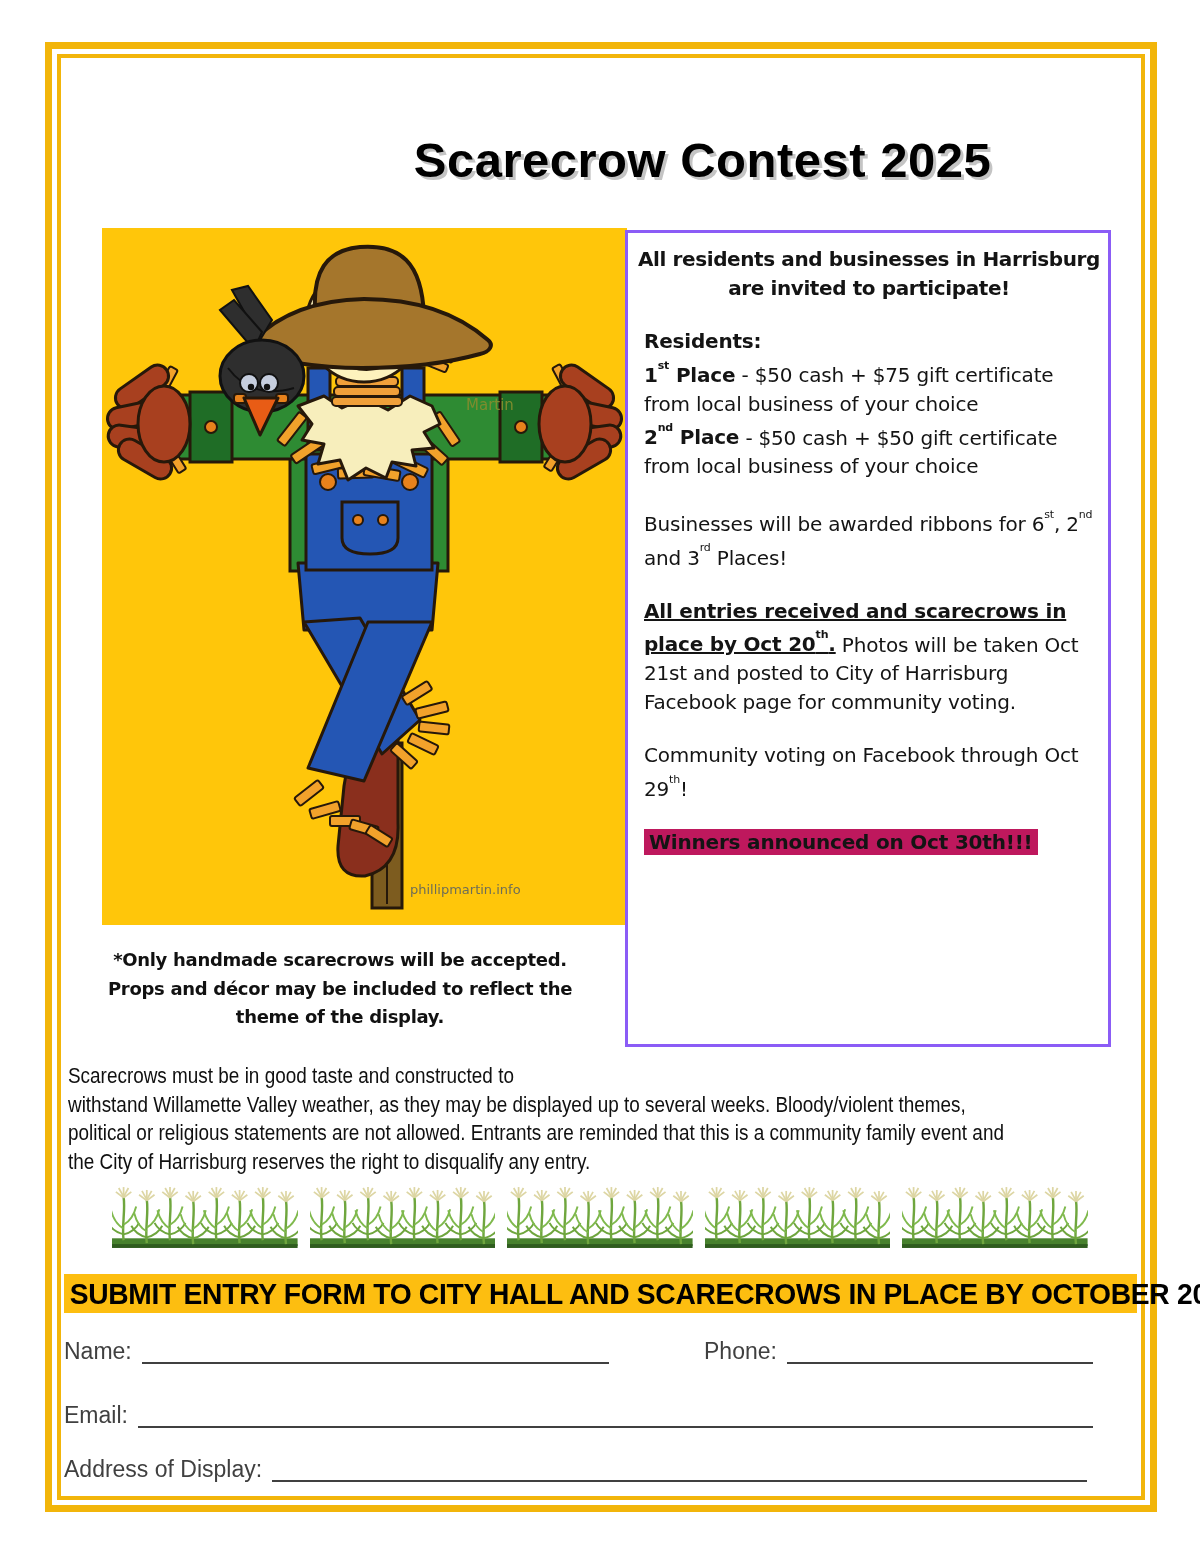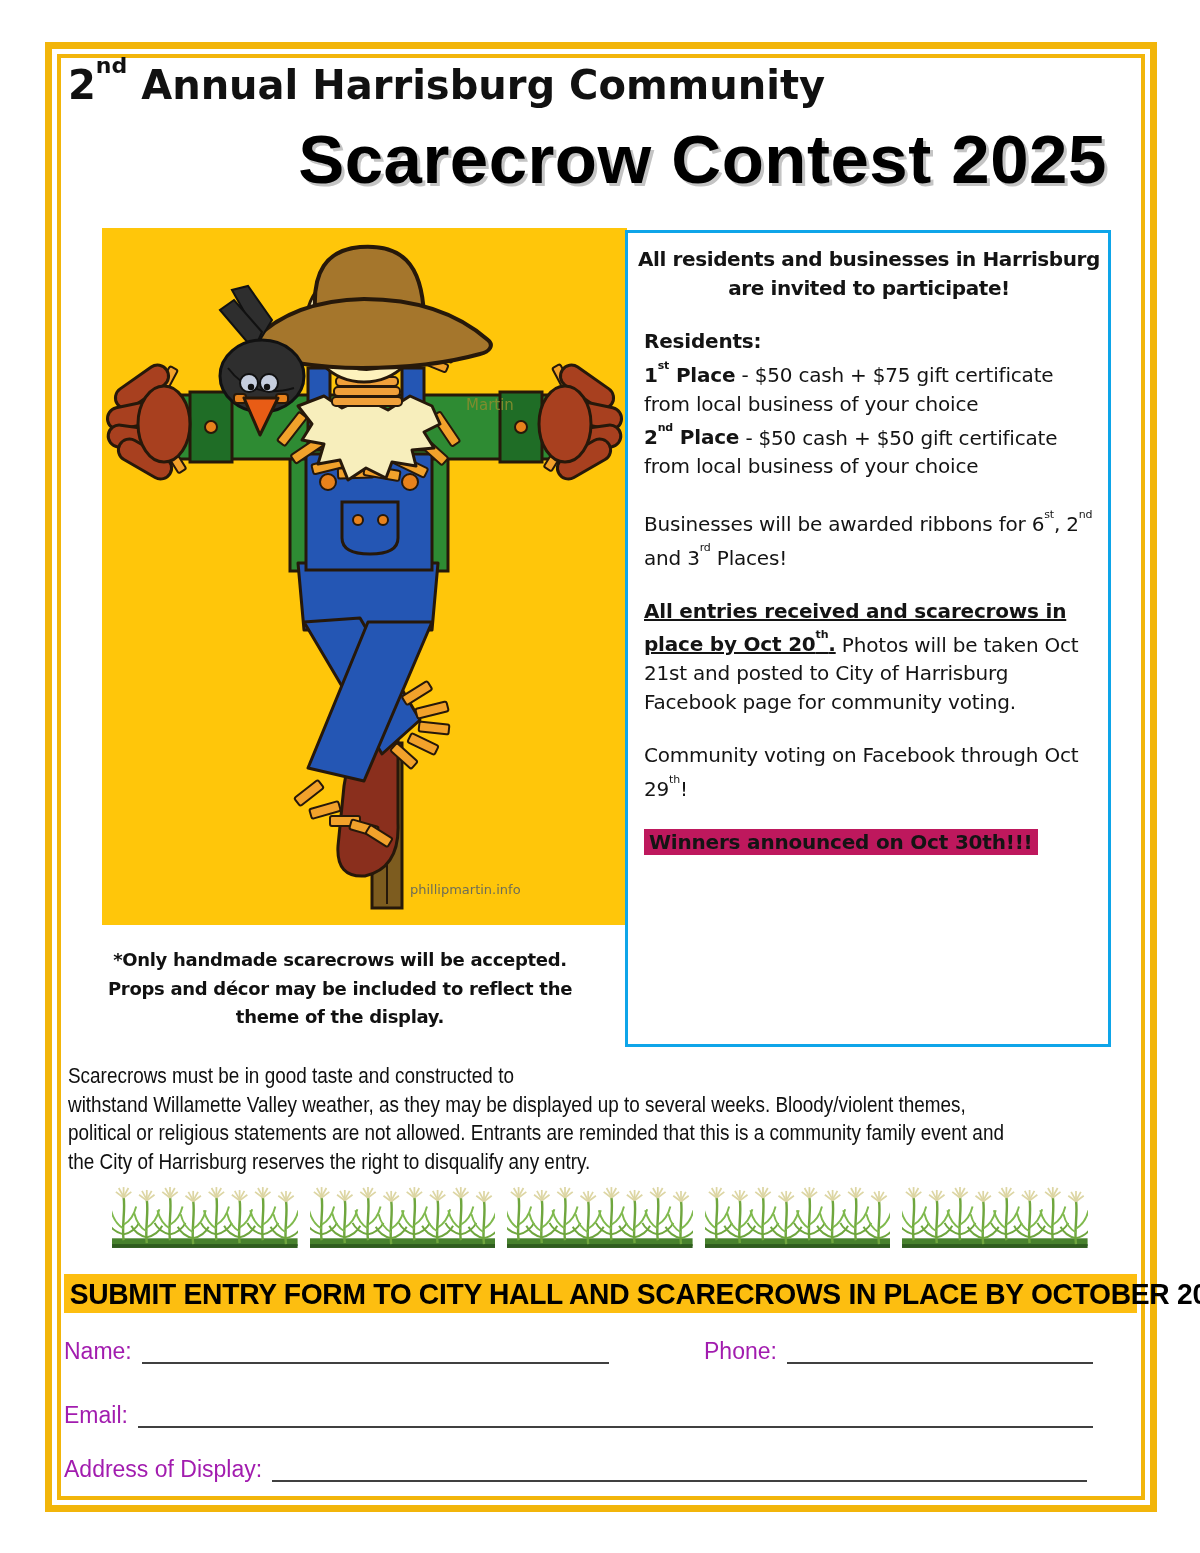--- a/index.html
+++ b/index.html
@@ -13,32 +13,32 @@
     border:7px solid #F2B50A; padding:5px; box-sizing:border-box;
   }
   .frame-inner { width:100%; height:100%; border:4px solid #F2B50A; box-sizing:border-box; }
 
   .title1 {
     position:absolute; left:68px; top:62px; font-size:40px; font-weight:700;
     font-family:"DejaVu Sans", sans-serif; white-space:nowrap;
   }
   .title1 sup { font-size:0.55em; position:relative; top:-0.55em; }
   .title2 {
-    position:absolute; left:295px; top:120px; width:815px; text-align:center;
-    font-family:"Liberation Sans", sans-serif; font-weight:700; font-size:69px;
+    position:absolute; left:295px; top:132px; width:815px; text-align:center;
+    font-family:"Liberation Sans", sans-serif; font-weight:700; font-size:49px;
     letter-spacing:0.5px; white-space:nowrap; color:#000;
     text-shadow:3px 3px 0 #c4c4c4;
   }
 
   .scarecrow-box { position:absolute; left:70px; top:228px; width:589px; height:697px; }
   .scarecrow-box svg { display:block; width:100%; height:100%; }
 
   .infobox {
     position:absolute; left:625px; top:230px; width:486px; height:817px;
-    border:3px solid #0ea5e9; box-sizing:border-box; padding:10px 14px 0 16px;
+    border:3px solid #8b5cf6; box-sizing:border-box; padding:10px 14px 0 16px;
     font-size:20px; line-height:29px; letter-spacing:-0.2px; color:#141414;
   }
   .infobox sup { font-size:0.55em; position:relative; top:-0.5em; }
   .ib-head { font-weight:700; text-align:center; letter-spacing:-0.4px; margin:2px -6px 0; }
   .gap { height:24px; }
   .b  { font-weight:700; }
   .bu { font-weight:700; text-decoration:underline; }
   .highlight { background:#be185d; padding:1px 5px; font-weight:700; }
 
   .caption {
@@ -65,21 +65,21 @@
     background:#FDBE10;
   }
   .banner-text {
     display:inline-block; transform:scaleX(0.94); transform-origin:0 0;
     font-family:"Liberation Sans", sans-serif; font-weight:700; font-size:30px;
     line-height:39px; padding-left:6px; white-space:nowrap; letter-spacing:-0.3px; color:#000;
   }
 
   .frow {
     position:absolute; display:flex; align-items:flex-end; height:28px;
-    font-family:"Liberation Sans", sans-serif; font-size:23px; color:#a21caf;justify-content:flex-end;
+    font-family:"Liberation Sans", sans-serif; font-size:23px; color:#404040;justify-content:flex-end;
   }
   .frow .lbl { white-space:nowrap; line-height:26px; }
   .fill-line { flex:1; border-bottom:2px solid #404040; margin-left:10px; height:100%; }
   .frow-name    { left:64px;  top:1336px; width:545px;  }
   .frow-phone   { left:704px; top:1336px; width:389px;  }
   .frow-email   { left:64px;  top:1400px; width:1029px; }
   .frow-address { left:64px;  top:1454px; width:1023px; }
 
   .defs-holder { position:absolute; width:0; height:0; overflow:hidden; }
 </style>
@@ -116,23 +116,20 @@
         <use href="#corn-stalk" x="156"></use>
           <use href="#corn-stalk" x="180" y="4"></use>
       </g>
     </defs>
   </svg>
 
   <div class="frame">
     <div class="frame-inner"></div>
   </div>
 
-  <div class="title1">
-    <span>2</span><sup>nd</sup><span> Annual Harrisburg Community</span>
-  </div>
 
   <div class="title2">Scarecrow Contest 2025</div>
 
   <div class="scarecrow-box">
     <svg viewBox="0 0 525 697">
       <rect width="525" height="697" fill="#FFC60A"></rect>
 
       <g>
         <rect x="270" y="515" width="30" height="165" fill="#7d5c1f" stroke="#26180a" stroke-width="3"></rect>
         <line x1="285" y1="520" x2="285" y2="676" stroke="#26180a" stroke-width="2"></line>

